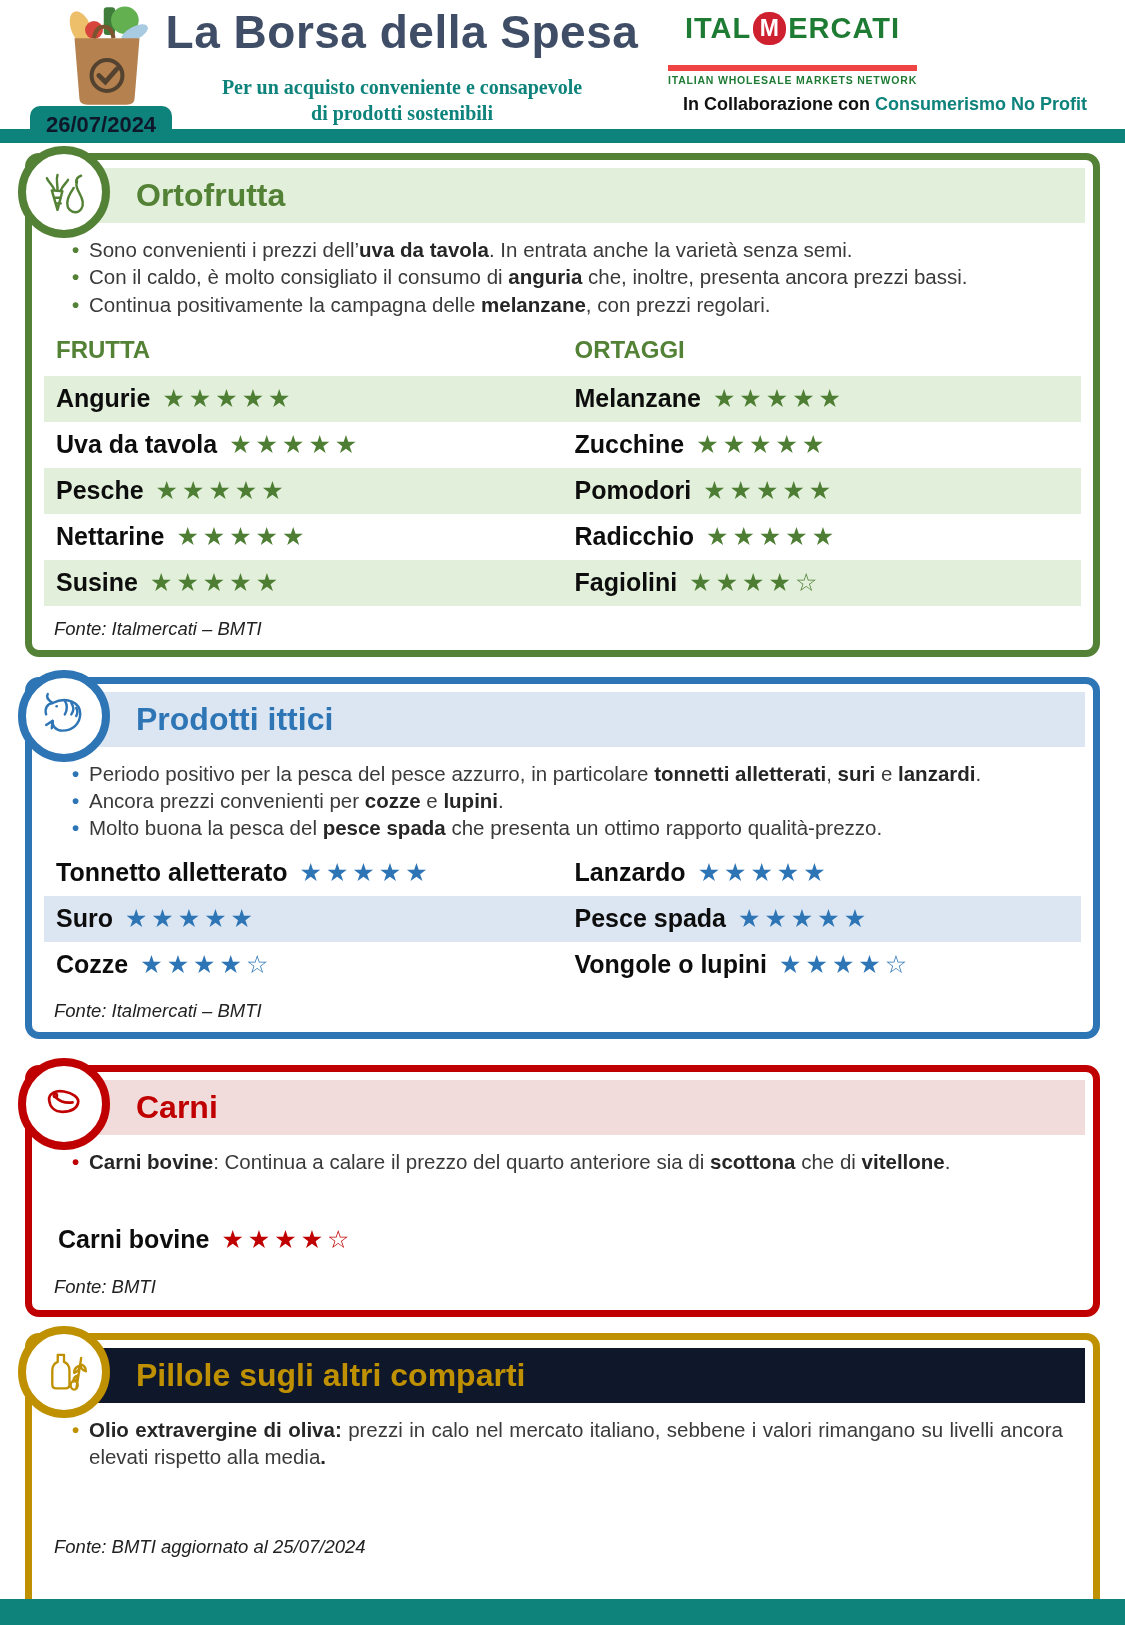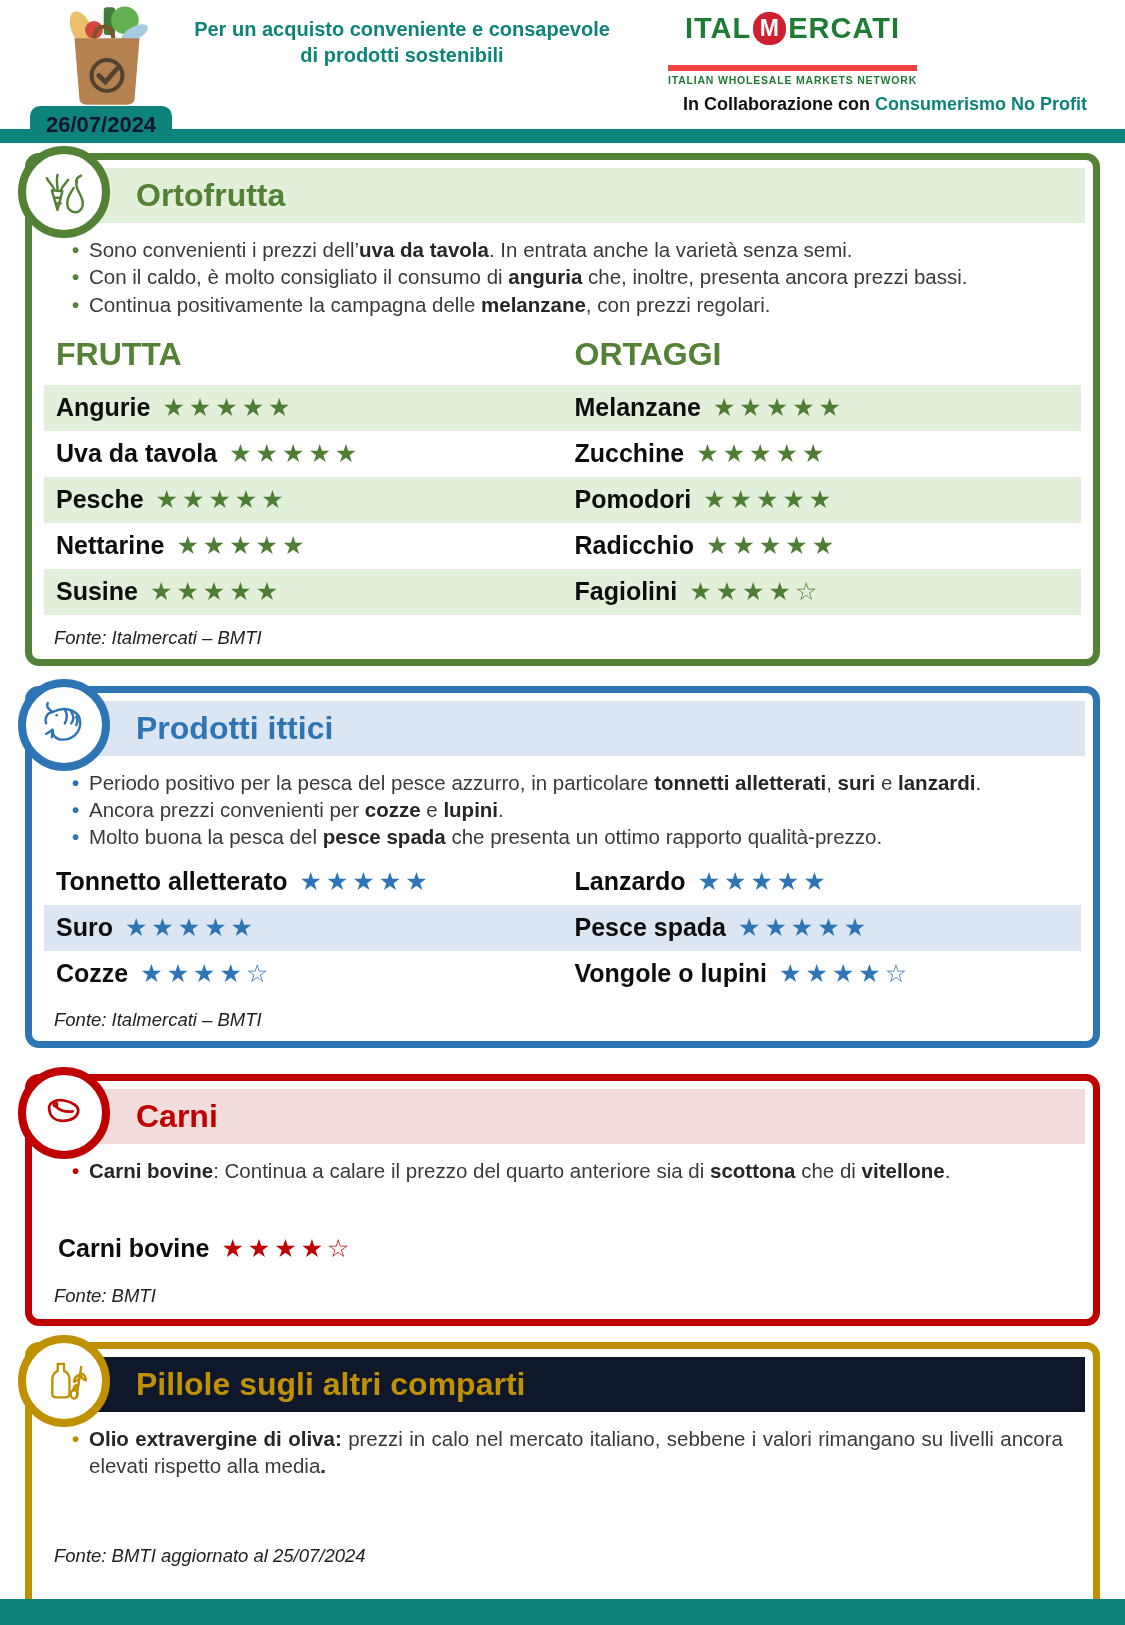--- a/index.html
+++ b/index.html
@@ -8,21 +8,21 @@
 
   
   .header{position:relative;height:143px;}
   .teal-strip{position:absolute;left:0;right:0;top:129px;height:14px;background:#0e837b;}
   .date-badge{position:absolute;left:30px;top:106px;height:37px;background:#0e837b;color:#0f172a;
               font-weight:bold;font-size:22px;border-radius:10px 10px 0 0;display:flex;
               align-items:center;padding:0 16px;z-index:2;}
   .bag{position:absolute;left:52px;top:4px;width:110px;height:104px;}
   .title-block{position:absolute;left:162px;top:8px;width:480px;text-align:center;}
   .title{font-size:46px;font-weight:800;color:#3f4e66;letter-spacing:.5px;line-height:1.05;}
-  .subtitle{margin-top:8px;font-size:20px;font-weight:bold;color:#0e837b;line-height:1.3;}
+  .subtitle{margin-top:18px;font-size:20px;font-weight:bold;color:#0e837b;line-height:1.3;font-family:Liberation Serif, serif;}
   .logos{position:absolute;left:668px;top:12px;display:flex;align-items:center;gap:16px;}
   .bmti-wrap{display:flex;align-items:center;gap:14px;}
   .logo-divider{width:2px;height:62px;background:#b9c6d6;}
   .bmti-text{font-size:36px;color:#1f3864;font-weight:500;letter-spacing:1px;}
   .im-wrap{display:flex;flex-direction:column;align-items:center;}
   .im-row{display:flex;align-items:center;font-weight:800;font-size:29px;color:#1e7b33;letter-spacing:1px;}
   .im-m{width:33px;height:33px;background:#cf2030;border-radius:48% 48% 46% 46%;color:#fff;display:flex;
         align-items:center;justify-content:center;font-size:23px;margin:0 2px;font-weight:800;}
   .im-sub{margin-top:20px;font-size:10.5px;color:#1e7b33;letter-spacing:.8px;font-weight:bold;
           border-top:6px solid #ef4444;padding-top:3px;}
@@ -47,21 +47,21 @@
   .head-y{background:#0f172a;color:#bf9000;}
 
   .bullets{margin:13px 26px 8px 40px;}
   .bullet{display:flex;font-size:20.5px;color:#3a3a3a;line-height:1.33;}
   .bullet .dot{width:17px;flex:none;font-weight:bold;}
   .dot-g{color:#538135;} .dot-b{color:#2e75b6;} .dot-r{color:#c00000;} .dot-y{color:#bf9000;}
   .bullet b{color:#262626;}
   .just{flex:1;text-align:justify;padding-right:4px;}
 
   .tbl{margin:2px 12px 0 12px;}
-  .tbl-head{display:flex;font-weight:800;font-size:32px;color:#538135;padding:10px 0 12px 0;}
+  .tbl-head{display:flex;font-weight:800;font-size:24px;color:#538135;padding:10px 0 12px 0;}
   .tbl-head .col{width:50%;padding-left:12px;box-sizing:border-box;}
   .row{display:flex;align-items:center;height:46px;}
   .alt-g{background:#e2efda;} .alt-b{background:#dce6f2;}
   .cell{width:50%;display:flex;align-items:center;padding-left:12px;box-sizing:border-box;}
   .nm{font-weight:800;font-size:25px;color:#0d0d0d;white-space:nowrap;}
   .stars{margin-left:12px;font-size:25px;letter-spacing:4px;white-space:nowrap;}
   .stars-g{color:#4e7e34;} .stars-b{color:#2e75b6;} .stars-r{color:#c00000;}
   .fonte{font-style:italic;font-size:18.5px;color:#222;margin:12px 0 10px 22px;}
 
   .meat-row{display:flex;align-items:center;margin:50px 0 0 26px;}
@@ -84,20 +84,21 @@
         <circle cx="24" cy="16" r="5.5" fill="#d8453c"></circle>
         <circle cx="43" cy="10" r="8.5" fill="#62b04f"></circle>
         <ellipse cx="49" cy="18" rx="9" ry="4" transform="rotate(-28 49 18)" fill="#a8cbe2"></ellipse>
         <path d="M12 21 L52 21 L49 58 Q49 62 44 62 L20 62 Q15 62 15 58 Z" fill="#b5824f"></path>
         <path d="M24 21 q1 -7 6 -7 q5 0 6 7" stroke="#7d5430" stroke-width="2.5" fill="none"></path>
         <circle cx="32" cy="44" r="9.5" stroke="#53422f" stroke-width="2.5" fill="none"></circle>
         <path d="M27 44 l4 4 l7 -8" stroke="#53422f" stroke-width="3" fill="none" stroke-linecap="round"></path>
       </svg>
     </div>
     <div class="title-block">
+      <div class="title">La Borsa della Spesa</div>
       <div class="subtitle">
         <span>Per un acquisto conveniente e consapevole</span><br>
         <span>di prodotti sostenibili</span>
       </div>
     </div>
     <div class="logos">
       <div class="im-wrap">
         <div class="im-row">
           <span>ITAL</span>
           <span class="im-m">M</span>

